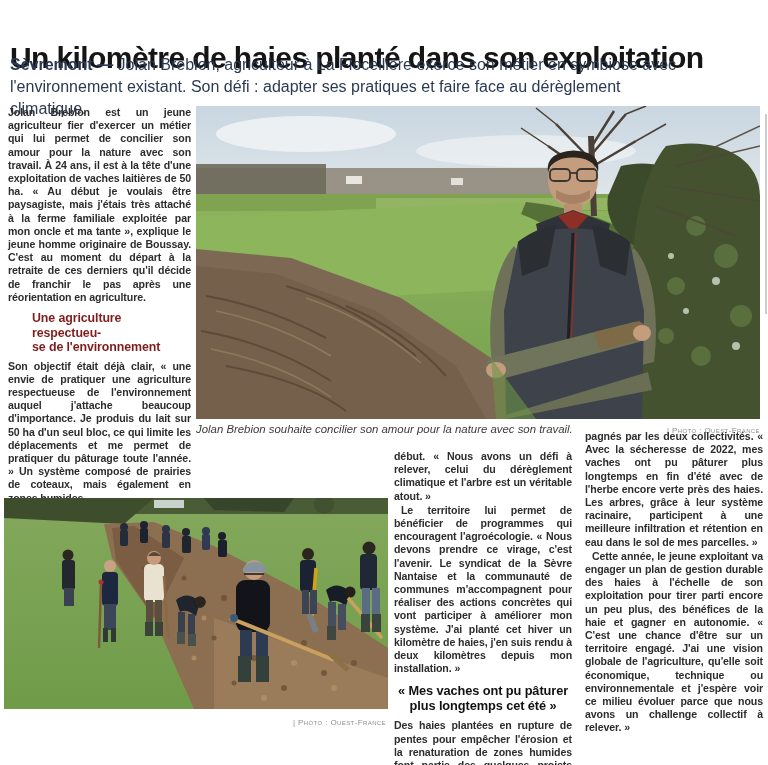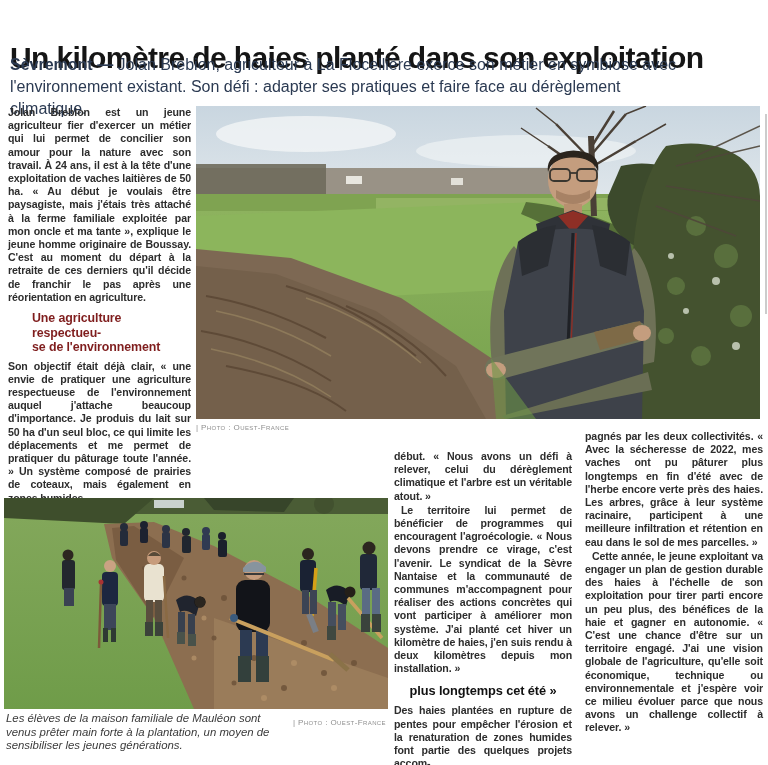--- a/index.html
+++ b/index.html
@@ -149,28 +149,30 @@
         <ellipse cx="446" cy="227" rx="9" ry="8" fill="#c49d7e"></ellipse>
       </g>
 
       <path d="M295,252 L340,313 L300,313 Z" fill="#6d9448" opacity="0.6"></path>
     </svg>
   </div>
 
   <div class="right-rule" style="left:765px;top:114px;height:200px;"></div>
 
   <div class="caption-row" style="left:196px;top:423px;width:564px;">
+    <span class="caption">Jolan Brebion souhaite concilier son amour pour la nature avec son travail.</span>
     <span class="credit">| Photo : Ouest-France</span>
   </div>
 
 
   <div class="bodycol" style="left:394px;top:450px;width:178px;">
     <p><span>début. </span><b>« Nous avons un défi à relever, celui du dérèglement climatique et l'arbre est un véritable atout. »</b></p>
     <p class="indent"><span>Le territoire lui permet de bénéficier de programmes qui encouragent l'agroécologie. </span><b>« Nous devons prendre ce virage, c'est l'avenir. Le syndicat de la Sèvre Nantaise et la communauté de communes m'accompagnent pour réaliser des actions concrètes qui vont participer à améliorer mon système. J'ai planté cet hiver un kilomètre de haies, j'en suis rendu à deux kilomètres depuis mon installation. »</b></p>
     <div class="pullquote">
+      <div>« Mes vaches ont pu pâturer</div>
       <div>plus longtemps cet été »</div>
     </div>
     <p><span>Des haies plantées en rupture de pentes pour empêcher l'érosion et la renaturation de zones humides font partie des quelques projets accom-</span></p>
   </div>
 
   <div class="bodycol" style="left:585px;top:430px;width:178px;">
     <p><span>pagnés par les deux collectivités. </span><b>« Avec la sécheresse de 2022, mes vaches ont pu pâturer plus longtemps en fin d'été avec de l'herbe encore verte près des haies. Les arbres, grâce à leur système racinaire, participent à une meilleure infiltration et rétention en eau dans le sol de mes parcelles. »</b></p>
     <p class="indent"><span>Cette année, le jeune exploitant va engager un plan de gestion durable des haies à l'échelle de son exploitation pour tirer parti encore un peu plus, des bénéfices de la haie et gagner en autonomie. </span><b>« C'est une chance d'être sur un territoire engagé. J'ai une vision globale de l'agriculture, qu'elle soit économique, technique ou environnementale et j'espère voir ce milieu évoluer parce que nous avons un challenge collectif à relever. »</b></p>
   </div>
 
@@ -316,16 +318,15 @@
          <rect x="358" y="90" width="8" height="30" fill="#5a6b84"></rect>
          <rect x="368" y="90" width="8" height="30" fill="#5a6b84"></rect>
          <rect x="357" y="116" width="9" height="18" fill="#3a433c"></rect>
          <rect x="368" y="116" width="9" height="18" fill="#3a433c"></rect>
         </g>
     </svg>
   </div>
 
   <div class="caption2" style="left:6px;top:712px;width:380px;">
     <span class="credit">| Photo : Ouest-France</span>
-    <span>Les élèves de la maison familiale de Mauléon sont venus prêter main forte à la plantation, un moyen de sensibiliser les jeunes générations.</span>
   </div>
 
 </div>
 
 </body></html>

